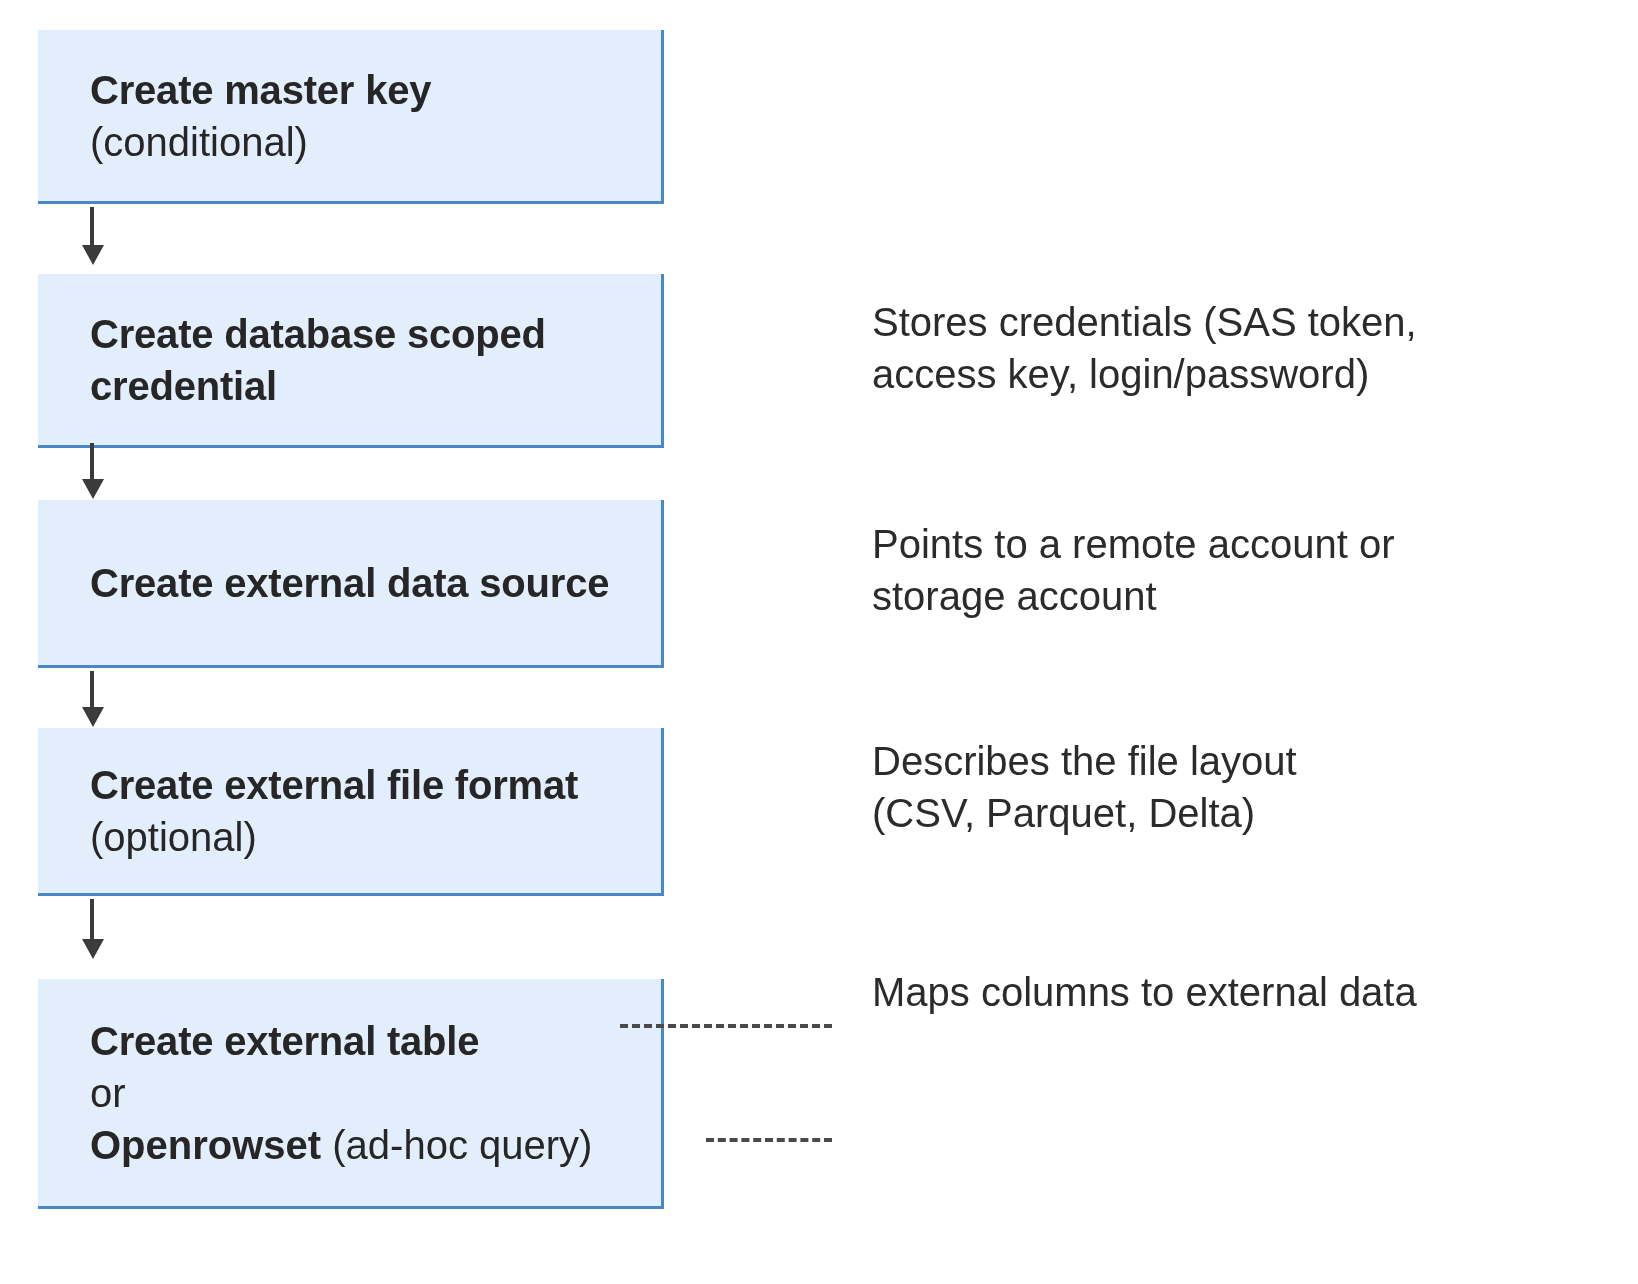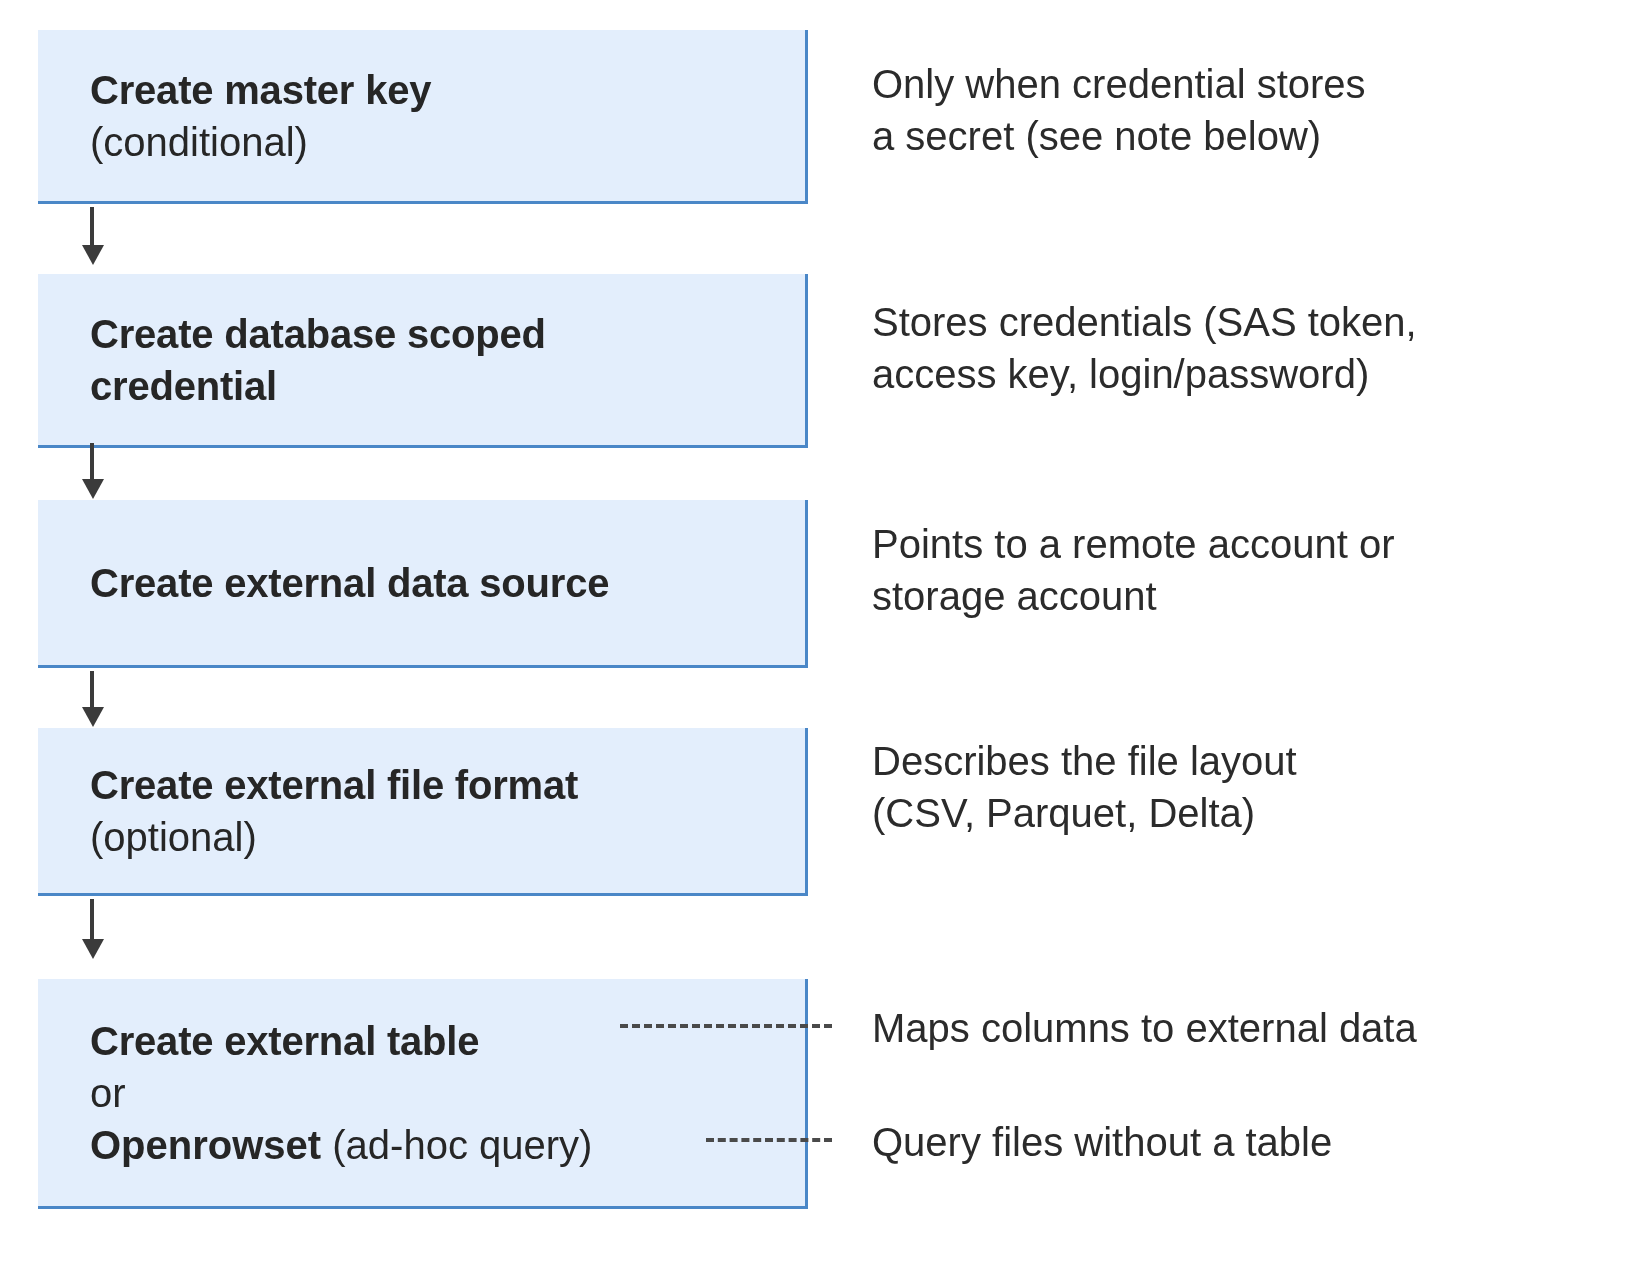--- a/index.html
+++ b/index.html
@@ -17,21 +17,21 @@
   #canvas {
     position: relative;
     width: 1638px;
     height: 1284px;
   }
 
   
   .box {
     position: absolute;
     left: 38px;
-    width: 770px;
+    width: 626px;
     background: #e3eefc;
     border-right: 3px solid #4a87c7;
     border-bottom: 3px solid #4a87c7;
     box-sizing: border-box;
     display: flex;
     flex-direction: column;
     justify-content: center;
   }
   .box-inner {
     padding-left: 52px;
@@ -96,24 +96,20 @@
 <body>
 
 <div id="canvas">
 
   <div class="box" style="top:30px; height:174px;">
     <div class="box-inner">
       <div class="line bold">Create master key</div>
       <div class="line light">(conditional)</div>
     </div>
   </div>
-  <div class="note" style="top:58px;">
-    <div>Only when credential stores</div>
-    <div>a secret (see note below)</div>
-  </div>
 
   <div class="arrow" style="top:207px; height:58px;">
     <div class="shaft" style="height:40px;"></div>
     <div class="head" style="top:38px;"></div>
   </div>
 
   <div class="box" style="top:274px; height:174px;">
     <div class="box-inner">
       <div class="line bold">Create database scoped</div>
       <div class="line bold">credential</div>
@@ -162,22 +158,19 @@
 
   <div class="box" style="top:963px; height:230px;margin-top:16px;">
     <div class="box-inner">
       <div class="line bold">Create external table</div>
       <div class="line light">or</div>
       <div class="line"><span style="font-weight:bold;">Openrowset</span><span> (ad-hoc query)</span></div>
     </div>
   </div>
 
   <div class="leader" style="left:620px; top:1024px; width:212px;"></div>
-  <div class="note" style="top:1002px;">
+  <div class="note" style="top:966px;">
     <div>Maps columns to external data</div>
   </div>
 
   <div class="leader" style="left:706px; top:1138px; width:126px;"></div>
-  <div class="note" style="top:1116px;">
-    <div>Query files without a table</div>
-  </div>
 
 </div>
 
 </body></html>

